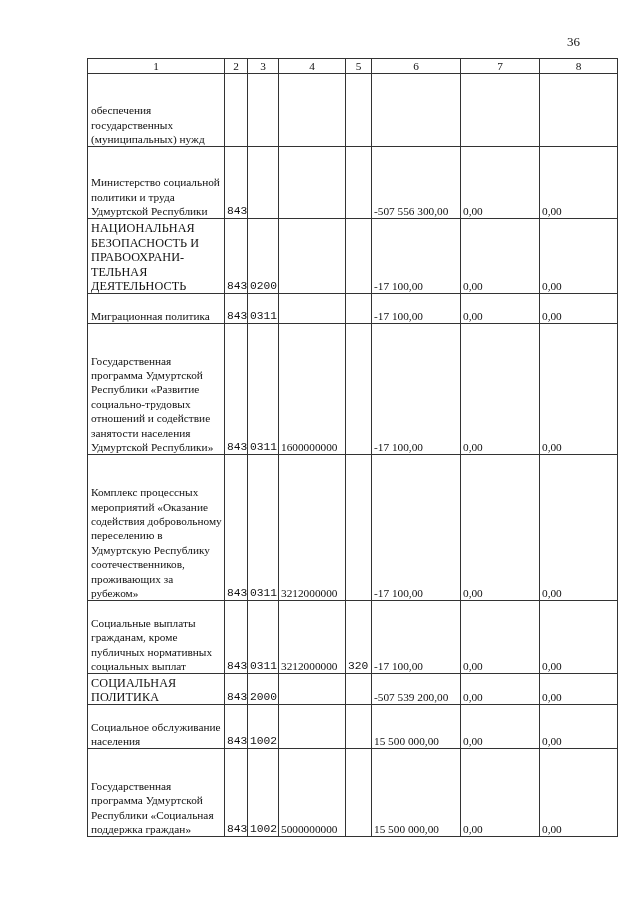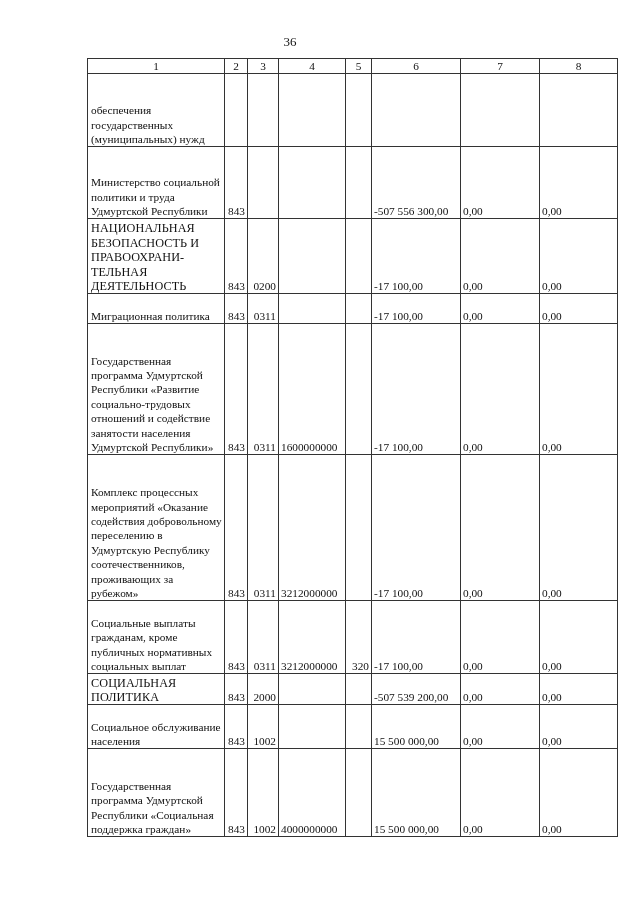--- a/index.html
+++ b/index.html
@@ -1,28 +1,28 @@
 <!DOCTYPE html>
 <html><head>
 <meta charset="utf-8">
 <style>
   html, body { margin: 0; padding: 0; background: #ffffff; }
   body { width: 640px; height: 905px; position: relative; overflow: hidden;
          font-family: "DejaVu Serif", "Liberation Serif", serif; color: #111; }
-  .page-number { position: absolute; top: 34px; left: 0; width: 580px; text-align: center;
+  .page-number { position: absolute; top: 34px; left: 0; width: 580px; text-align: right;
                  font-size: 13px; font-family: "Liberation Serif", serif; }
   table.budget { position: absolute; top: 58px; left: 87px; border-collapse: collapse;
                  table-layout: fixed; width: 530px;
                  font-family: "Liberation Serif", serif; font-size: 11.3px; line-height: 14.4px; }
   table.budget td { border: 1px solid #333; vertical-align: bottom; padding: 0 2px;
                     overflow: hidden; white-space: nowrap; }
   table.budget tr.head td { text-align: center; vertical-align: middle; height: 14px; padding: 0; }
   td.c1 { white-space: normal !important; padding-left: 3px !important; margin-left: 40px; }
   td.num { text-align: left; }
-  td.code { text-align: right; padding-left: 2px !important; }
+  td.code { text-align: left; padding-left: 2px !important; font-family: Liberation Mono, monospace; }
   .bold { font-weight: normal; }
   .caps { font-size: 12.2px; letter-spacing: 0.1px; }
 </style>
 </head>
 <body>
 
 <div class="page-number">36</div>
 
 <table class="budget">
   <colgroup>
@@ -143,20 +143,20 @@
     <td class="code"></td>
     <td class="num">15 500 000,00</td>
     <td class="num">0,00</td>
     <td class="num">0,00</td>
   </tr>
 
   <tr style="height:88px">
     <td class="c1">Государственная программа Удмуртской Республики «Социальная поддержка граждан»</td>
     <td class="code">843</td>
     <td class="code">1002</td>
-    <td class="num">4000000000</td>
+    <td class="num">5000000000</td>
     <td class="code"></td>
     <td class="num">15 500 000,00</td>
     <td class="num">0,00</td>
     <td class="num">0,00</td>
   </tr>
 </tbody>
   </table>
 
 </body></html>

